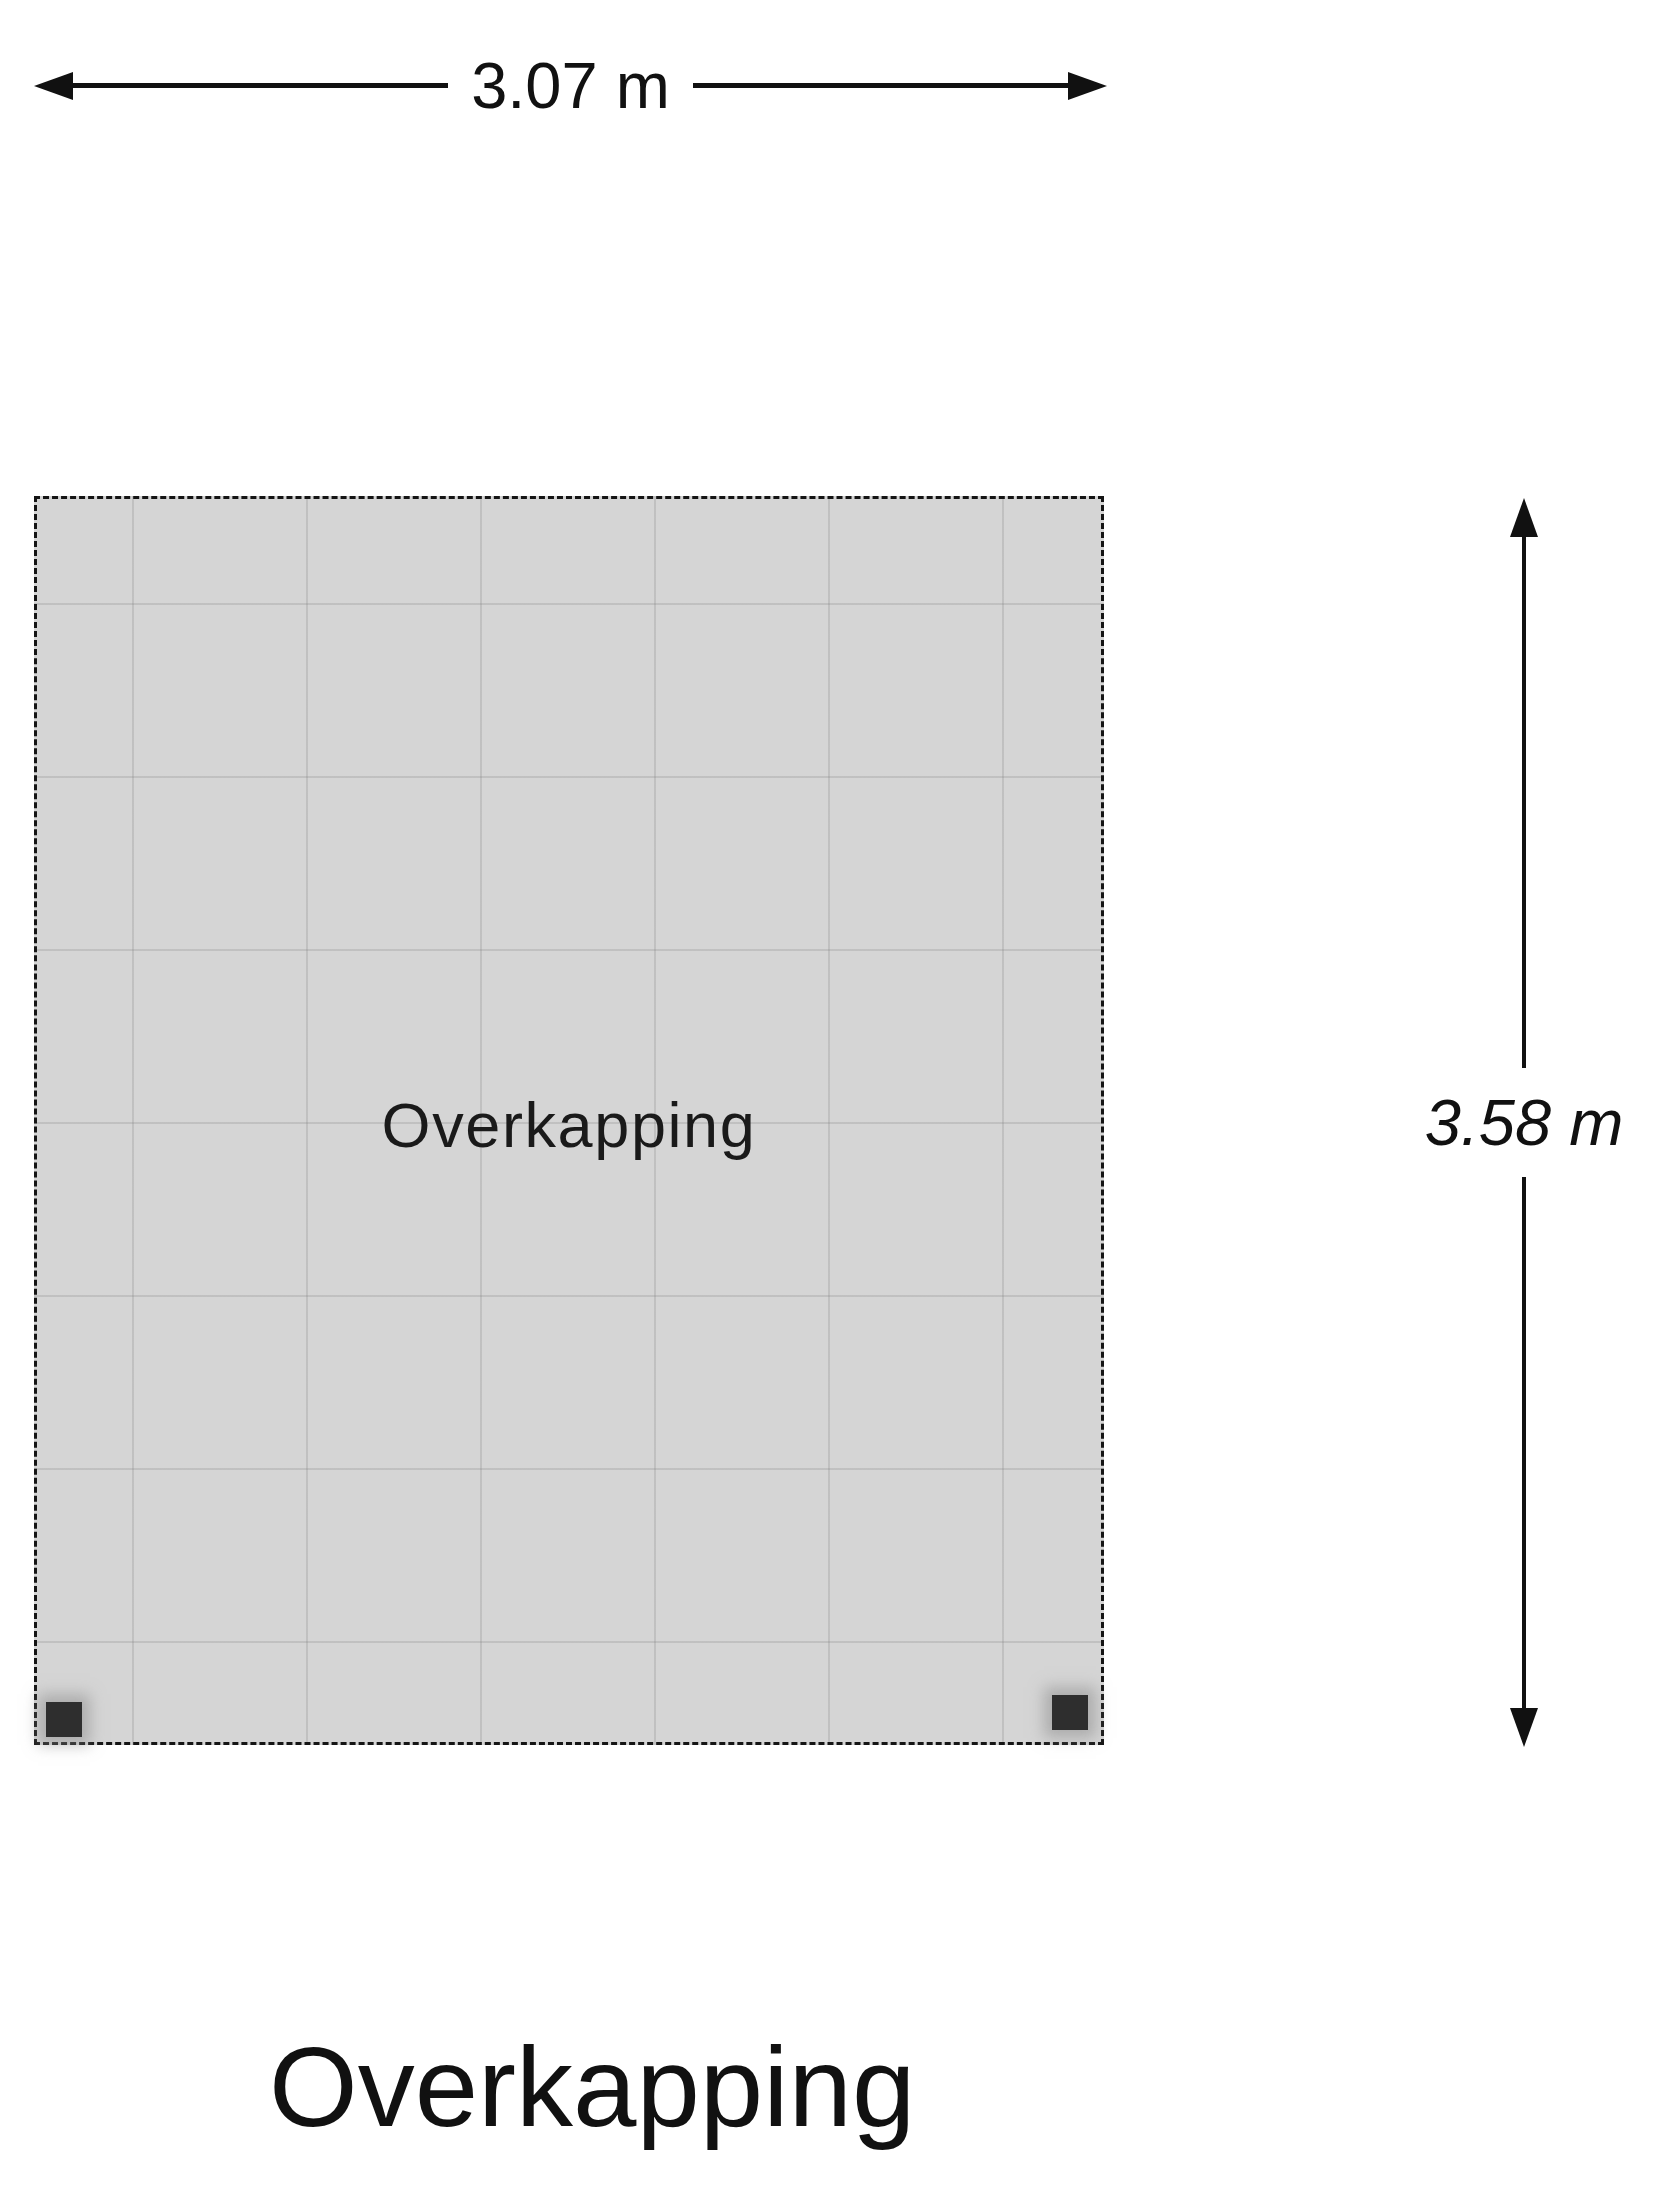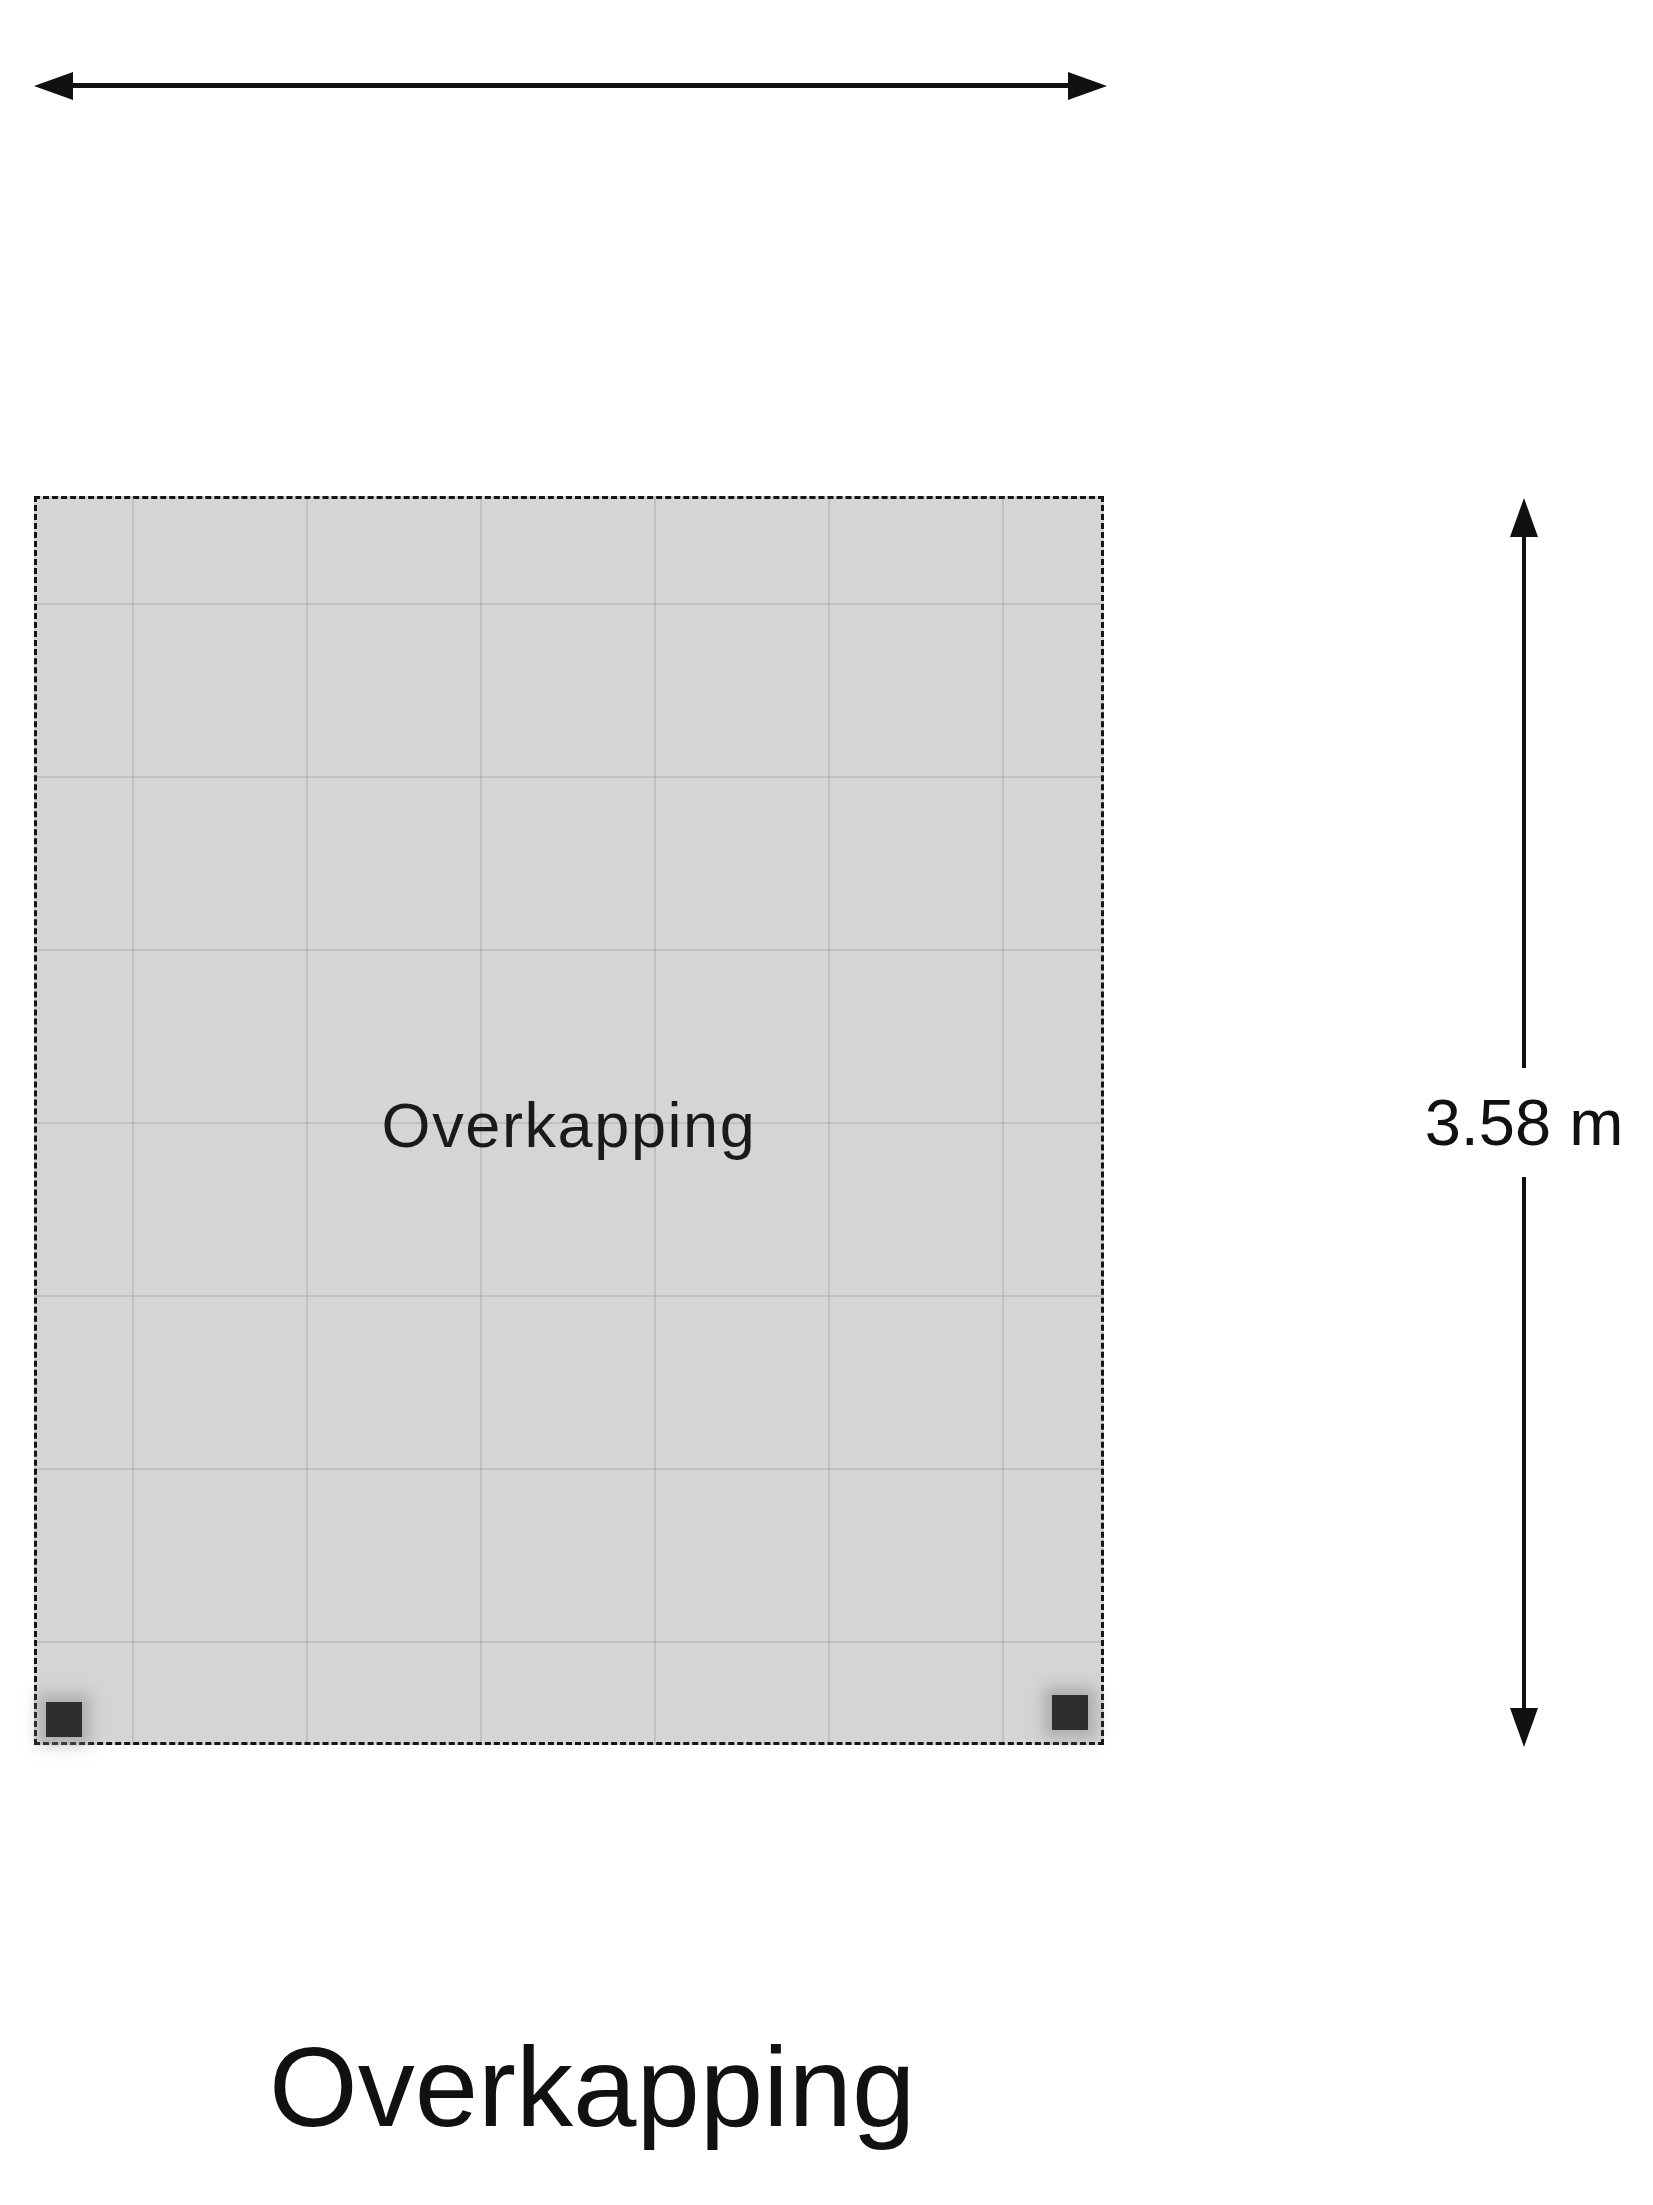--- a/index.html
+++ b/index.html
@@ -45,20 +45,21 @@
   
   .dim-v {
     position: absolute;
     left: 1502px;
     top: 498px;
     width: 44px;
     height: 1249px;
     display: flex;
     flex-direction: column;
     align-items: center;
+    font-style: italic;
   }
   .dline-v { flex: 1; width: 4.7px; background: #111; }
   .dim-v .dim-label { padding: 22px 0; }
 
   
   .floor {
     position: absolute;
     left: 34px;
     top: 496px;
     width: 1070px;
@@ -104,20 +105,21 @@
   }
 </style>
 </head>
 <body>
 
 <div class="canvas">
 
   <div class="dim-h">
     <span class="ah ah-left"></span>
     <span class="dline-h"></span>
+    <span class="dim-label" style="color: rgb(17, 17, 17);">3.07 m</span>
     <span class="dline-h"></span>
     <span class="ah ah-right"></span>
   </div>
 
   <div class="floor" style="background-color: rgb(213, 213, 213);">
     <div class="room-label">Overkapping</div>
     <div class="post post-left" style="background-color: rgb(46, 46, 46);"></div>
     <div class="post post-right" style="background-color: rgb(46, 46, 46);"></div>
   </div>
 

